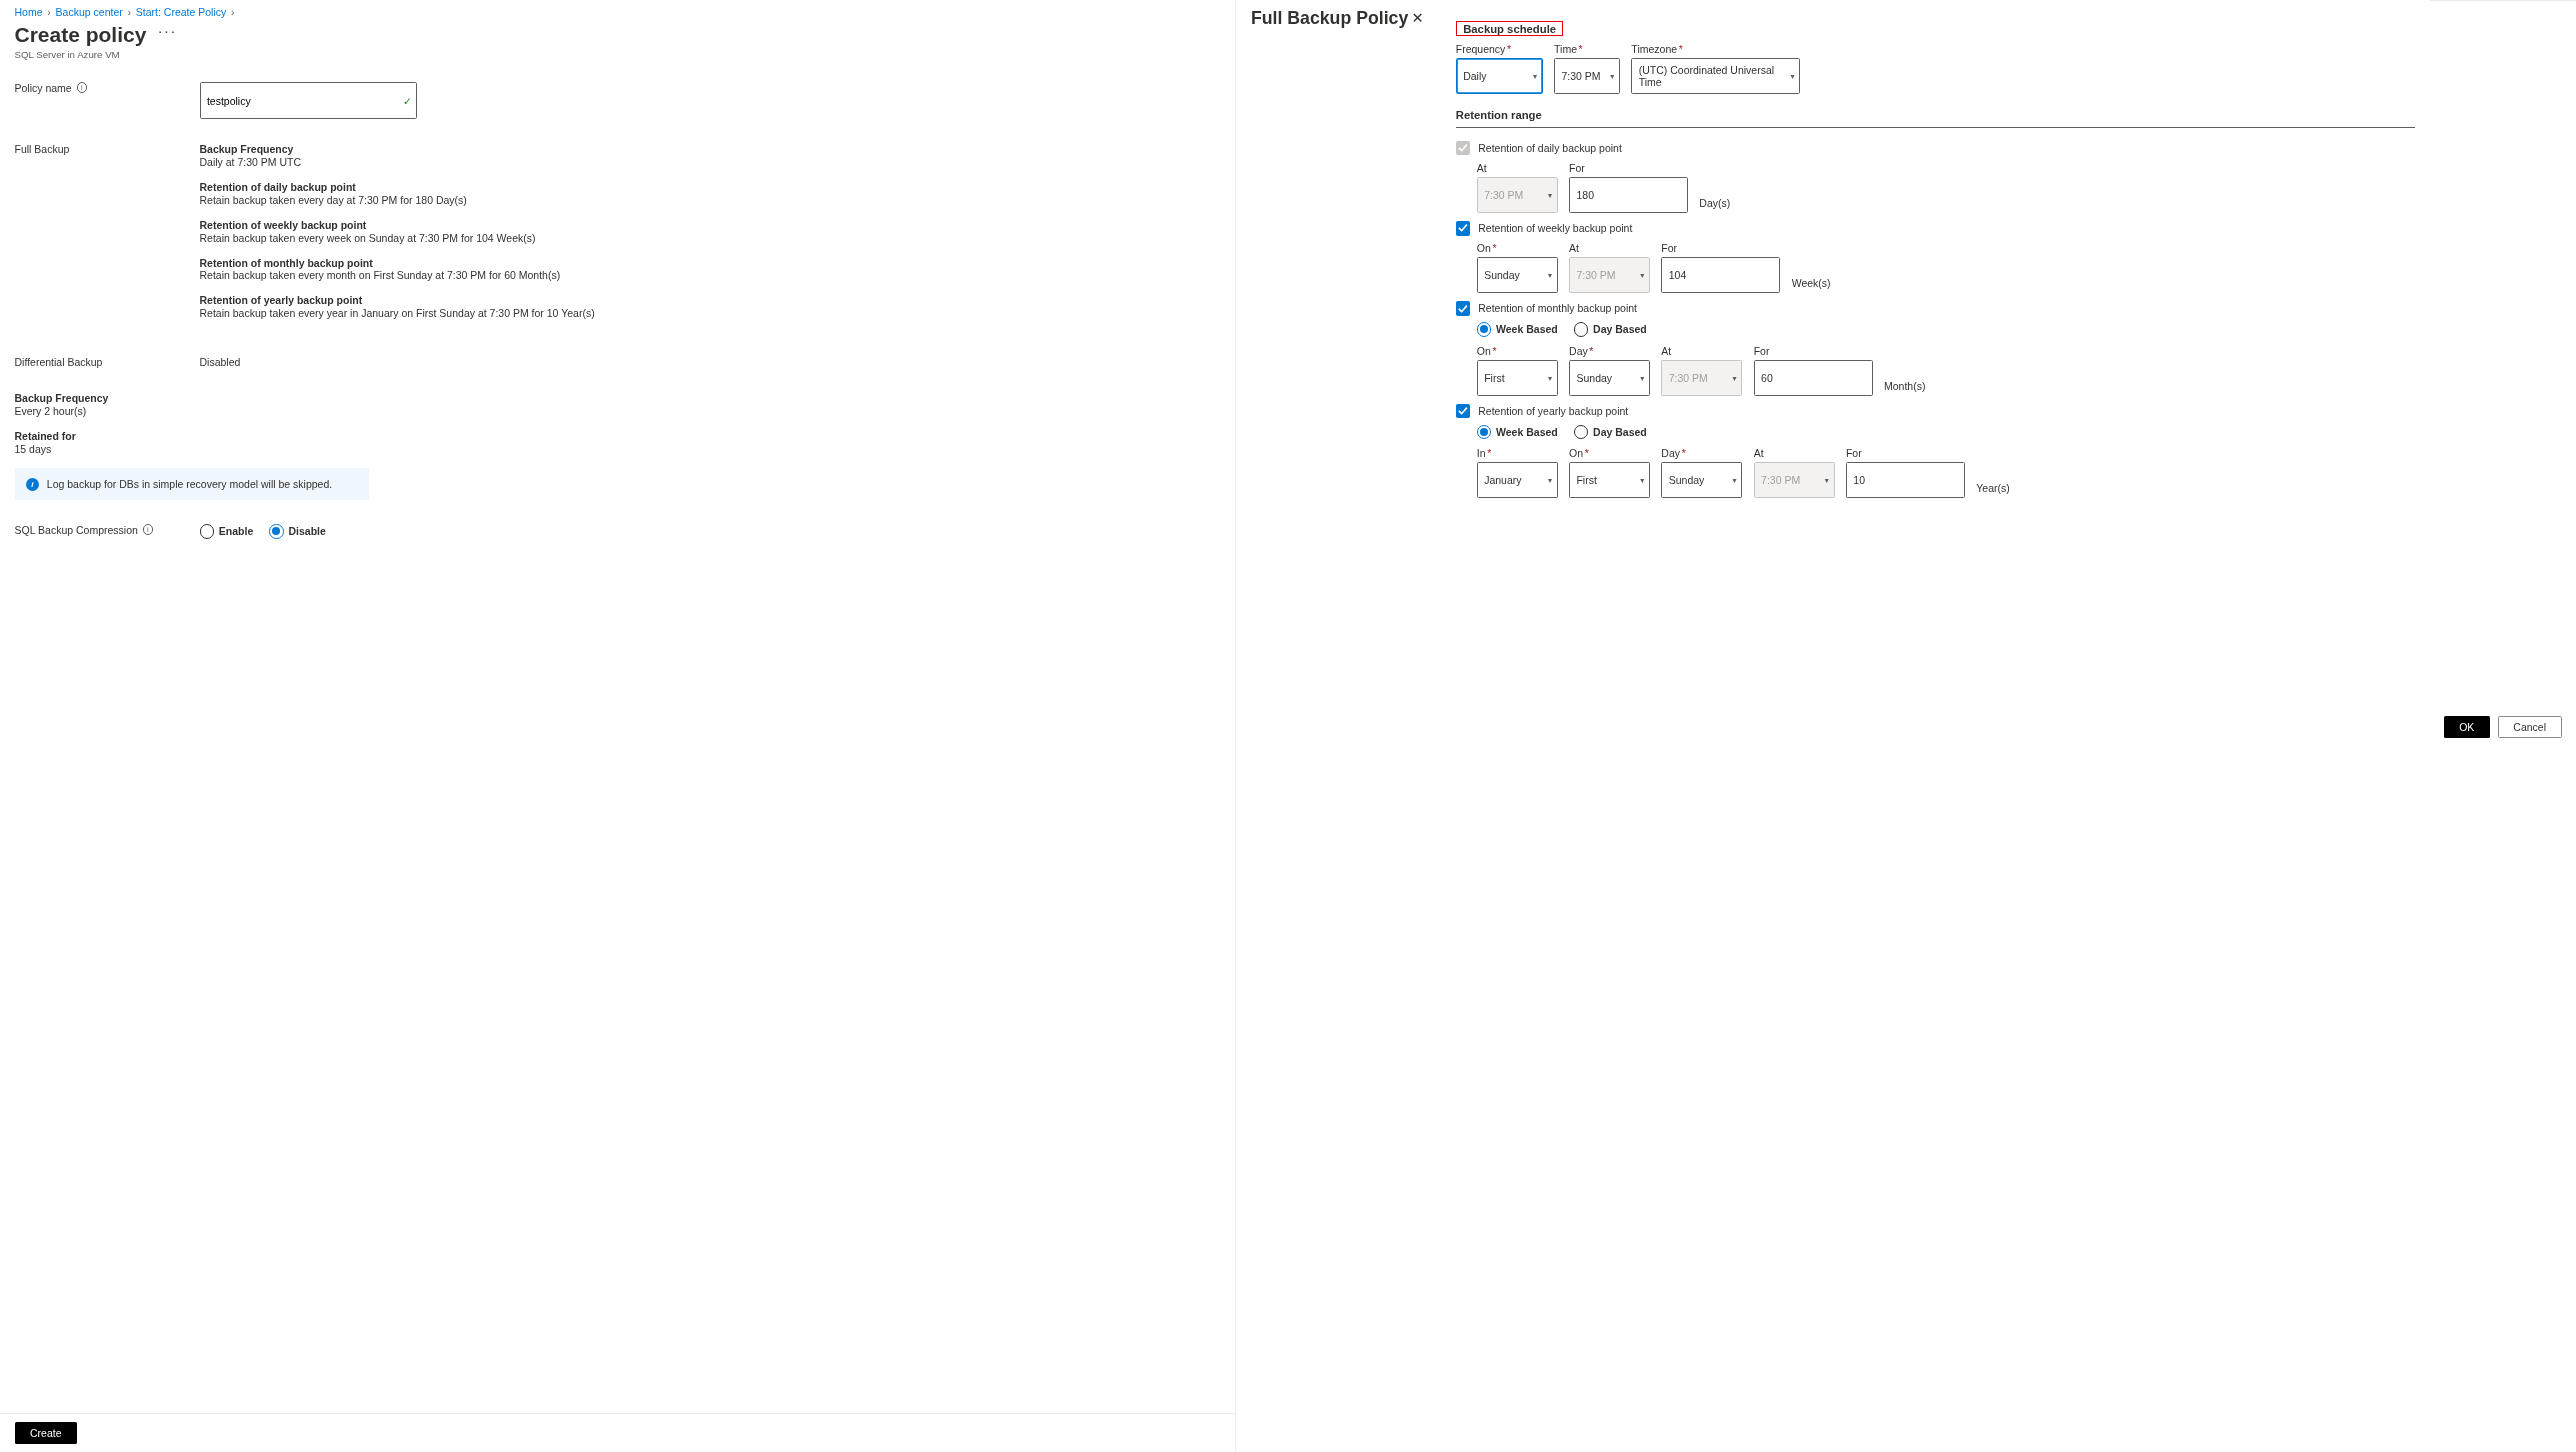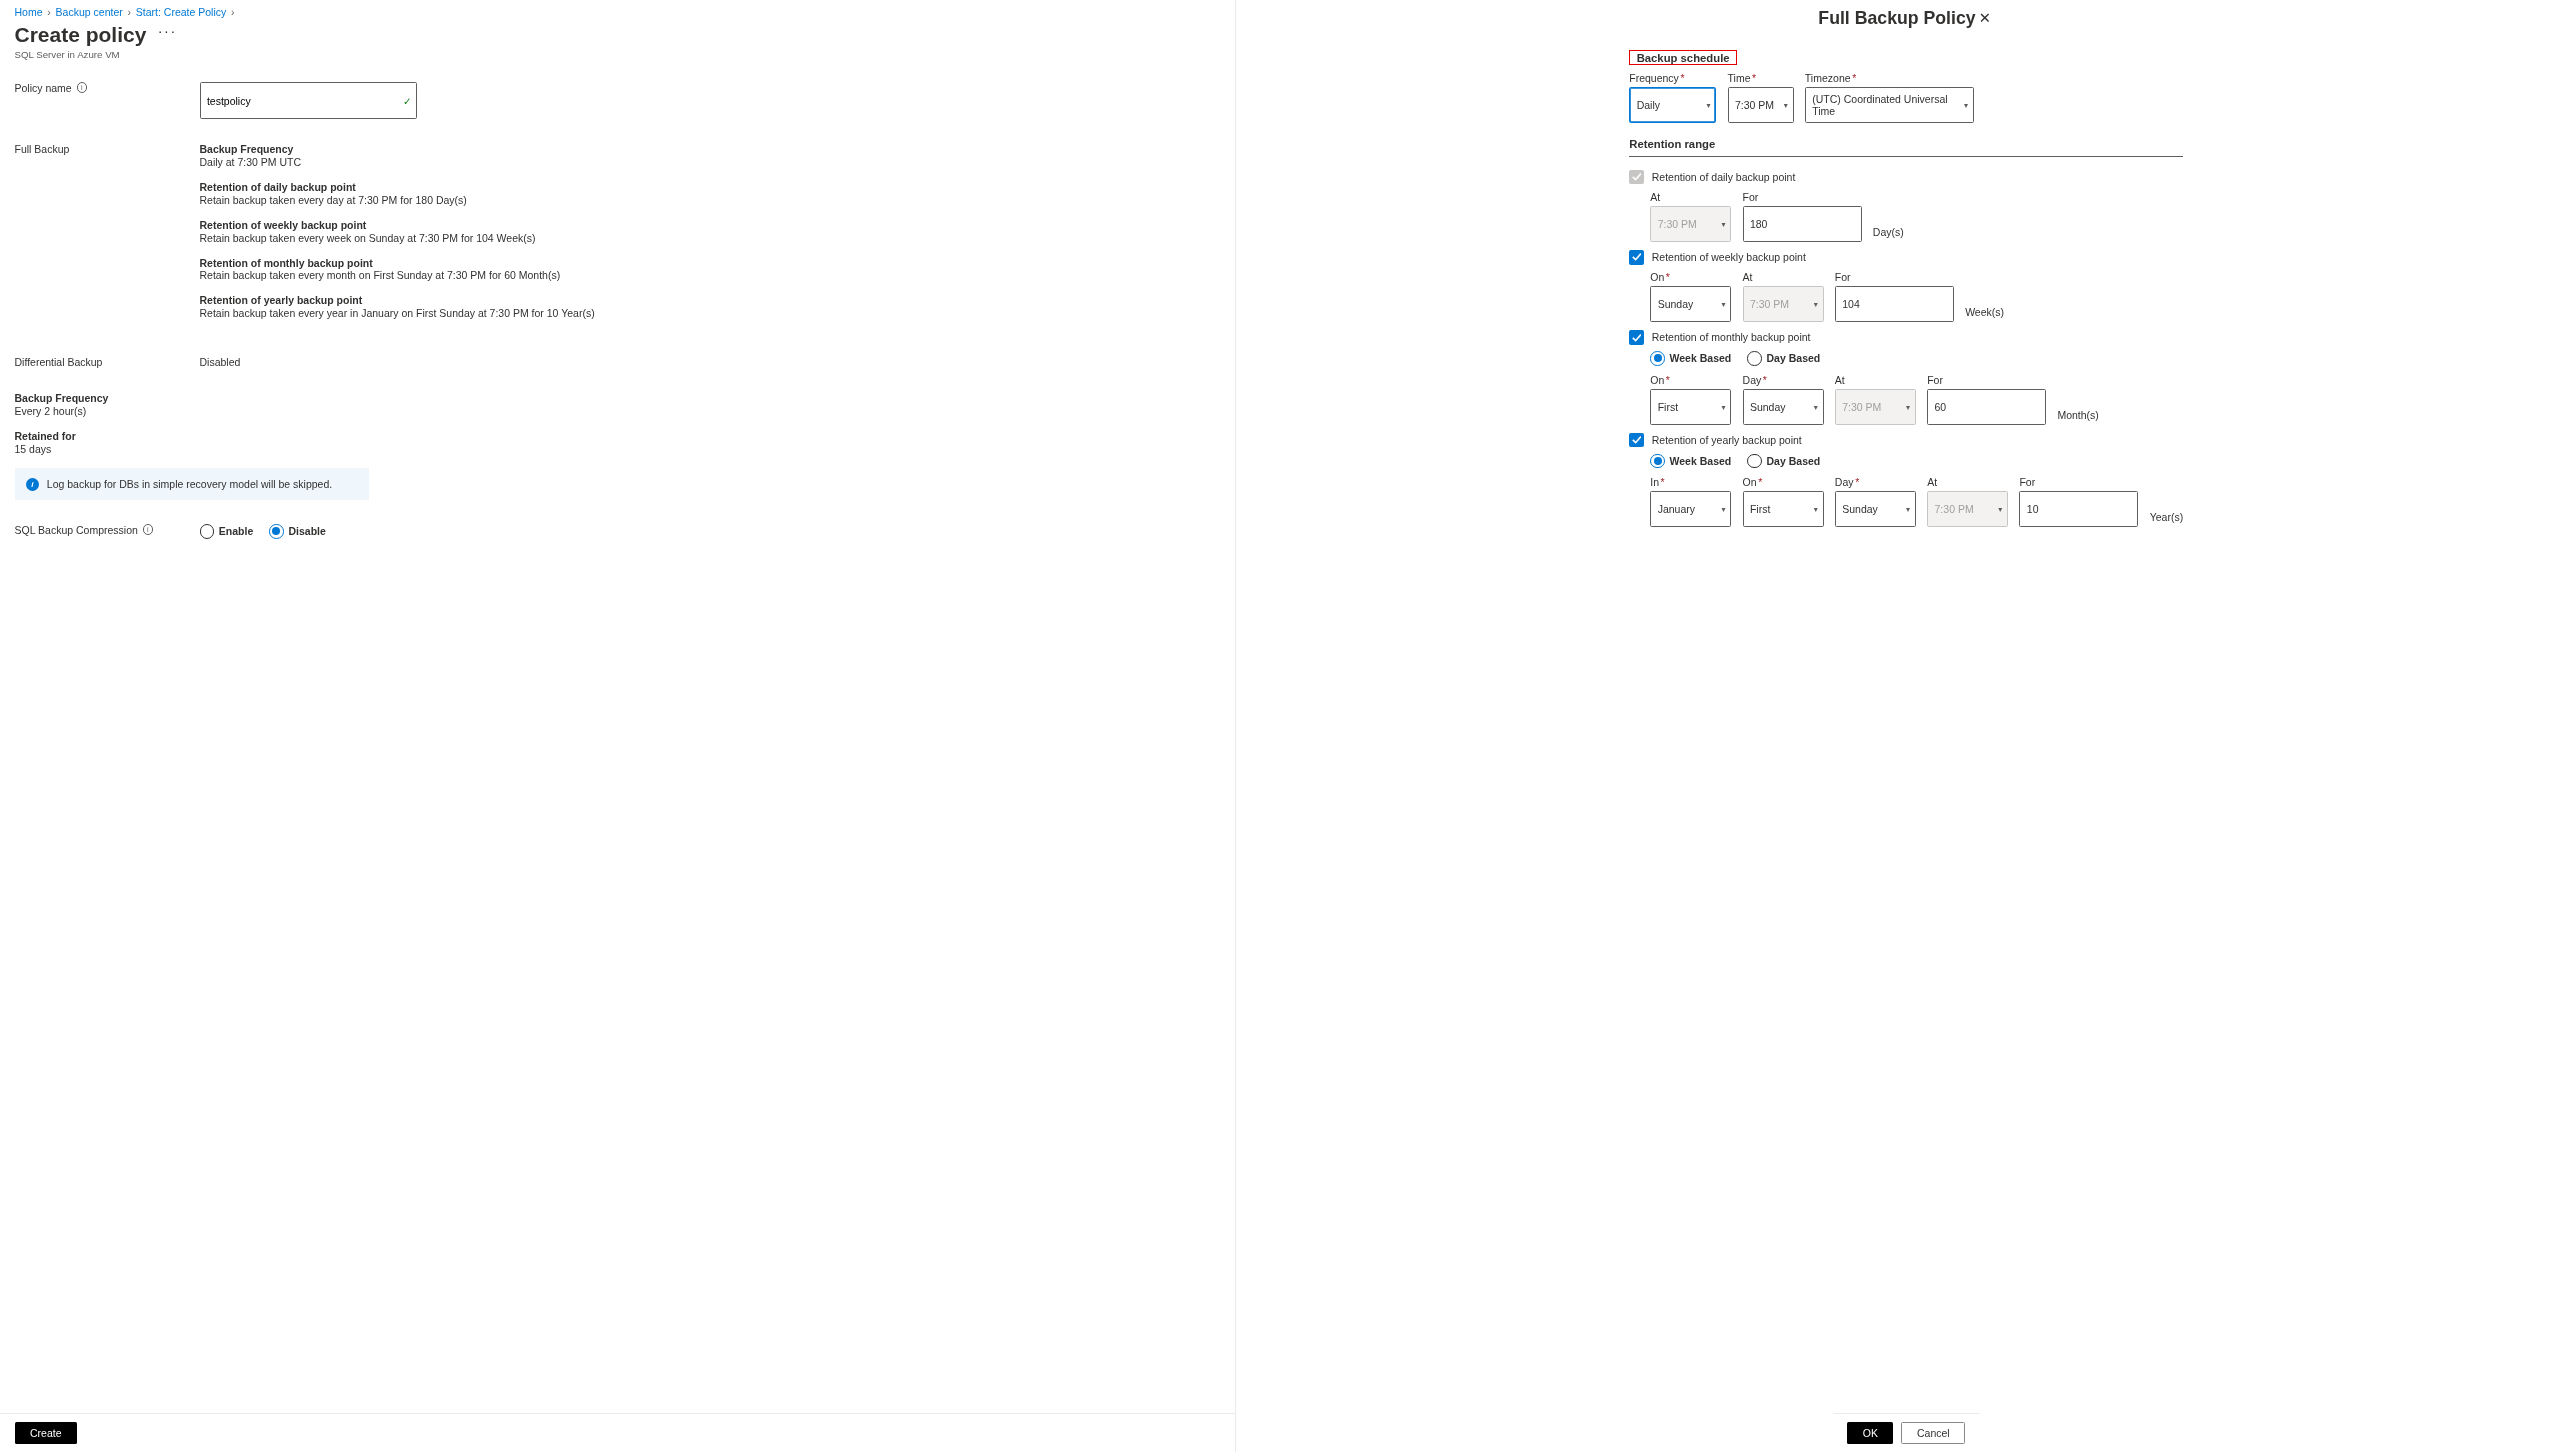--- a/index.html
+++ b/index.html
@@ -15,23 +15,22 @@
     .left-panel {
       flex: 0 0 48%;
       border-right: 0.8px solid #edebe9;
       display: flex;
       flex-direction: column;
       height: 100%;
     }
     .right-panel {
       flex: 1;
       display: flex;
-      flex-direction: column;
+      flex-direction: row;
       height: 100%;
-      align-items: center;
     }
     .panel-body {
       flex: 1;
       overflow-y: auto;
       padding: 6.4px 14.5px 9.7px 14.5px;
     }
     .footer {
       border-top: 0.8px solid #edebe9;
       padding: 8px 14.5px;
       display: flex;

